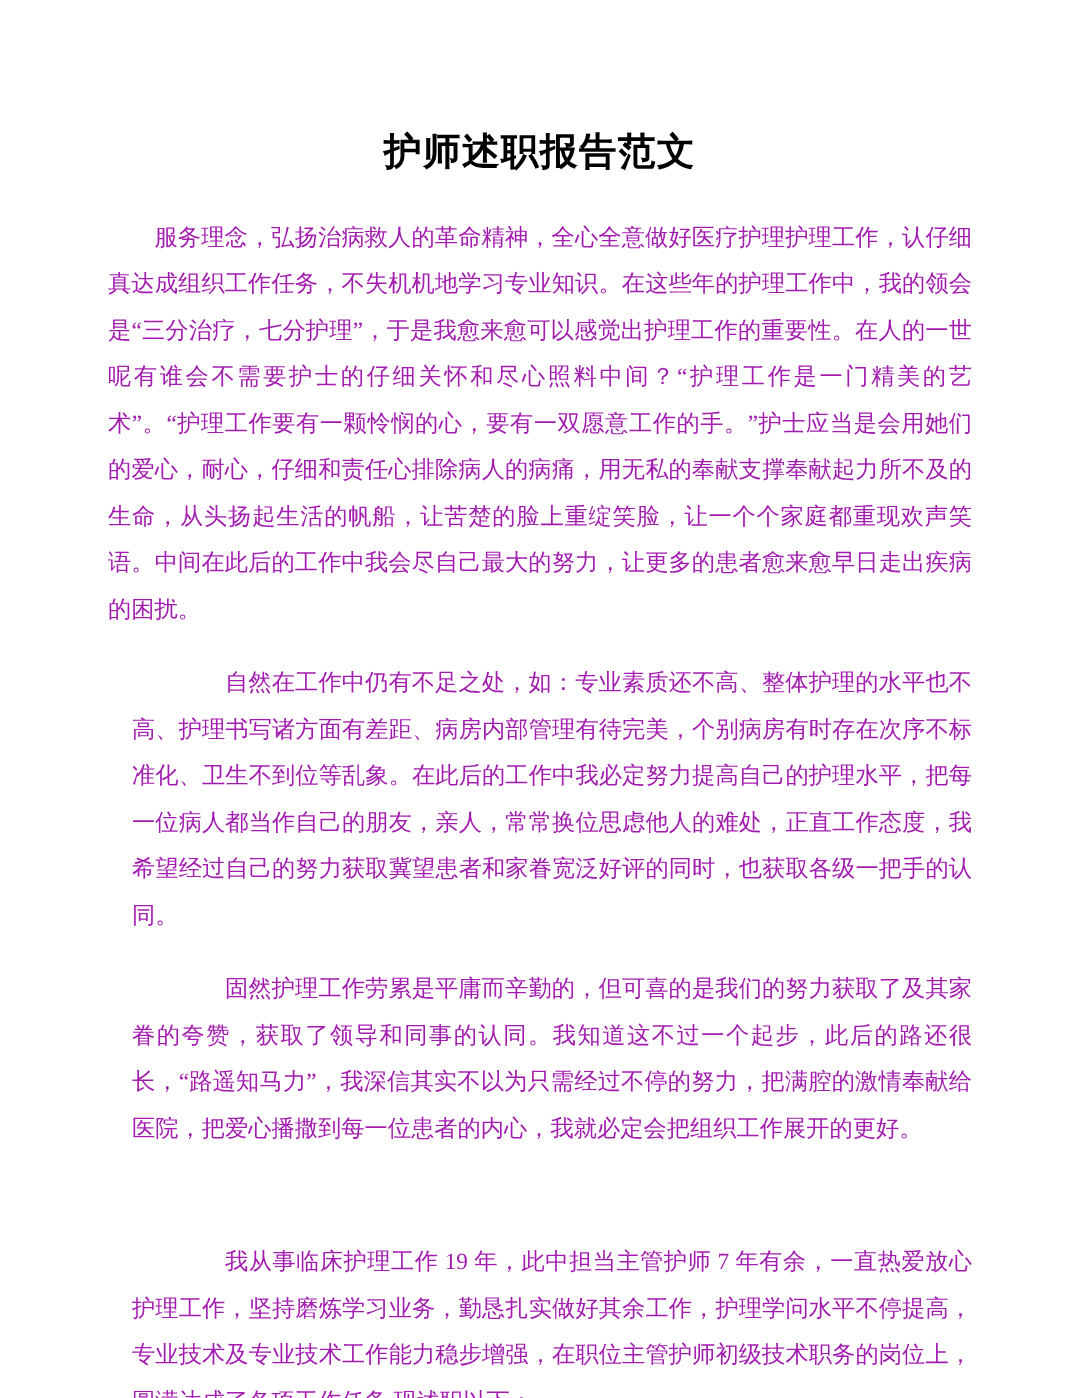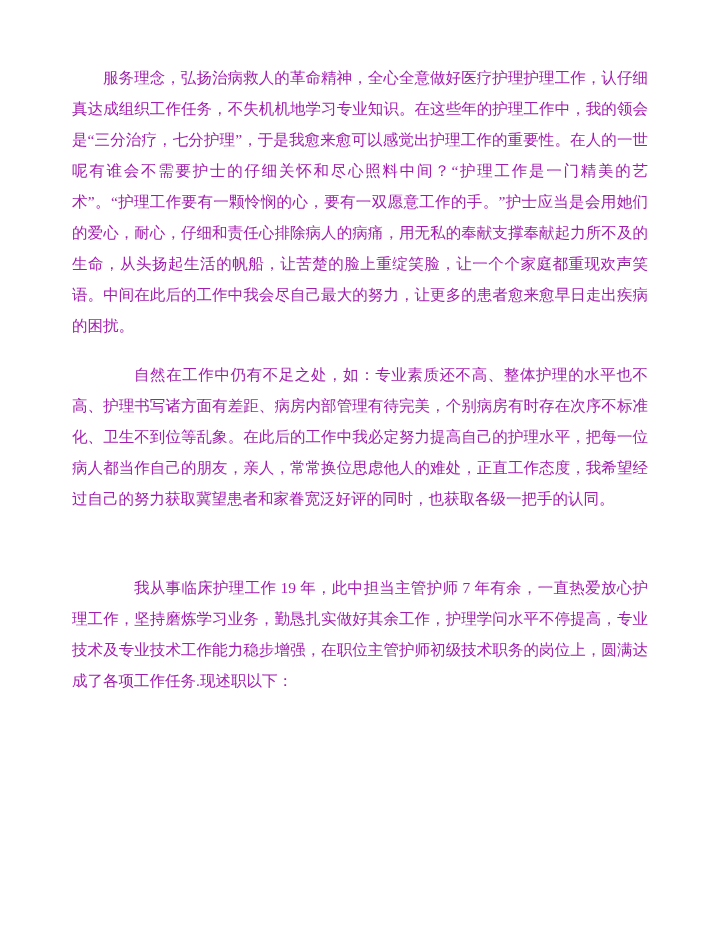--- a/index.html
+++ b/index.html
@@ -35,33 +35,36 @@
     text-align: justify;
     text-justify: inter-ideograph;
     margin: 0 0 18px 0;
     color: #a21caf;
   }
   .para.indent2 {
     text-indent: 2em;
   }
   .para.indent4 {
     text-indent: 4em;
+    margin-left: 16px;
   }
   .spacer-block {
     height: 40px;
   }
 </style>
 </head>
 <body>
 
 <div class="page">
 
+  <h1 class="doc-title">护师述职报告范文</h1>
 
   <p class="para indent2">服务理念，弘扬治病救人的革命精神，全心全意做好医疗护理护理工作，认仔细真达成组织工作任务，不失机机地学习专业知识。在这些年的护理工作中，我的领会是“三分治疗，七分护理”，于是我愈来愈可以感觉出护理工作的重要性。在人的一世呢有谁会不需要护士的仔细关怀和尽心照料中间？“护理工作是一门精美的艺术”。“护理工作要有一颗怜悯的心，要有一双愿意工作的手。”护士应当是会用她们的爱心，耐心，仔细和责任心排除病人的病痛，用无私的奉献支撑奉献起力所不及的生命，从头扬起生活的帆船，让苦楚的脸上重绽笑脸，让一个个家庭都重现欢声笑语。中间在此后的工作中我会尽自己最大的努力，让更多的患者愈来愈早日走出疾病的困扰。</p>
 
   <p class="para indent4">自然在工作中仍有不足之处，如：专业素质还不高、整体护理的水平也不高、护理书写诸方面有差距、病房内部管理有待完美，个别病房有时存在次序不标准化、卫生不到位等乱象。在此后的工作中我必定努力提高自己的护理水平，把每一位病人都当作自己的朋友，亲人，常常换位思虑他人的难处，正直工作态度，我希望经过自己的努力获取冀望患者和家眷宽泛好评的同时，也获取各级一把手的认同。</p>
 
+  <p class="para indent4">固然护理工作劳累是平庸而辛勤的，但可喜的是我们的努力获取了及其家眷的夸赞，获取了领导和同事的认同。我知道这不过一个起步，此后的路还很长，“路遥知马力”，我深信其实不以为只需经过不停的努力，把满腔的激情奉献给医院，把爱心播撒到每一位患者的内心，我就必定会把组织工作展开的更好。</p>
 
   <div class="spacer-block"></div>
 
   <p class="para indent4">我从事临床护理工作 19 年，此中担当主管护师 7 年有余，一直热爱放心护理工作，坚持磨炼学习业务，勤恳扎实做好其余工作，护理学问水平不停提高，专业技术及专业技术工作能力稳步增强，在职位主管护师初级技术职务的岗位上，圆满达成了各项工作任务.现述职以下：</p>
 
 </div>
 
 </body></html>

